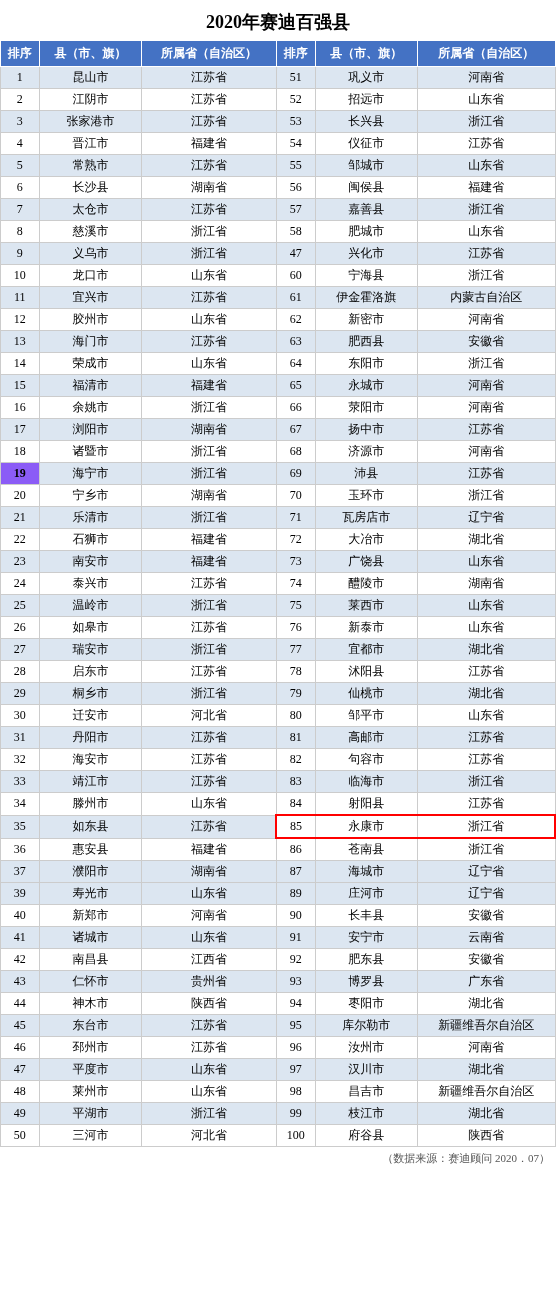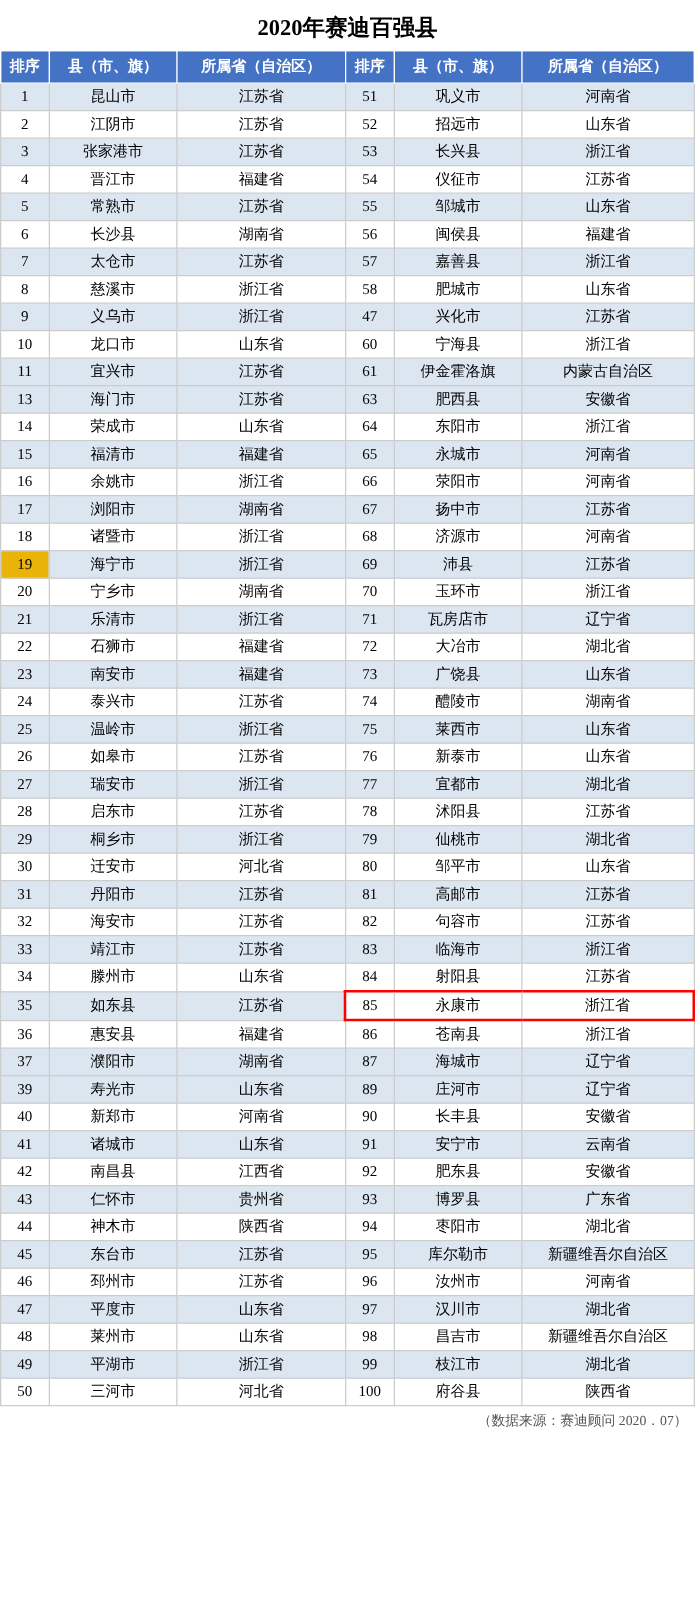--- a/index.html
+++ b/index.html
@@ -147,20 +147,28 @@
           <td style="background: rgb(255, 255, 255);">浙江省</td>
         </tr>
         <tr style="background: rgb(220, 230, 241);">
           <td style="background: rgb(220, 230, 241);">11</td>
           <td style="background: rgb(220, 230, 241);">宜兴市</td>
           <td style="background: rgb(220, 230, 241);">江苏省</td>
           <td style="background: rgb(220, 230, 241);">61</td>
           <td style="background: rgb(220, 230, 241);">伊金霍洛旗</td>
           <td style="background: rgb(220, 230, 241);">内蒙古自治区</td>
         </tr>
+        <tr style="background: rgb(255, 255, 255);">
+          <td style="background: rgb(255, 255, 255);">12</td>
+          <td style="background: rgb(255, 255, 255);">胶州市</td>
+          <td style="background: rgb(255, 255, 255);">山东省</td>
+          <td style="background: rgb(255, 255, 255);">62</td>
+          <td style="background: rgb(255, 255, 255);">新密市</td>
+          <td style="background: rgb(255, 255, 255);">河南省</td>
+        </tr>
         <tr style="background: rgb(220, 230, 241);">
           <td style="background: rgb(220, 230, 241);">13</td>
           <td style="background: rgb(220, 230, 241);">海门市</td>
           <td style="background: rgb(220, 230, 241);">江苏省</td>
           <td style="background: rgb(220, 230, 241);">63</td>
           <td style="background: rgb(220, 230, 241);">肥西县</td>
           <td style="background: rgb(220, 230, 241);">安徽省</td>
         </tr>
         <tr style="background: rgb(255, 255, 255);">
           <td style="background: rgb(255, 255, 255);">14</td>
@@ -196,21 +204,21 @@
         </tr>
         <tr style="background: rgb(255, 255, 255);">
           <td style="background: rgb(255, 255, 255);">18</td>
           <td style="background: rgb(255, 255, 255);">诸暨市</td>
           <td style="background: rgb(255, 255, 255);">浙江省</td>
           <td style="background: rgb(255, 255, 255);">68</td>
           <td style="background: rgb(255, 255, 255);">济源市</td>
           <td style="background: rgb(255, 255, 255);">河南省</td>
         </tr>
         <tr style="background: rgb(220, 230, 241);">
-          <td style="background: #eab308;">19</td>
+          <td style="background: #8b5cf6; font-weight: bold;">19</td>
           <td style="background: rgb(220, 230, 241);">海宁市</td>
           <td style="background: rgb(220, 230, 241);">浙江省</td>
           <td style="background: rgb(220, 230, 241);">69</td>
           <td style="background: rgb(220, 230, 241);">沛县</td>
           <td style="background: rgb(220, 230, 241);">江苏省</td>
         </tr>
         <tr style="background: rgb(255, 255, 255);">
           <td style="background: rgb(255, 255, 255);">20</td>
           <td style="background: rgb(255, 255, 255);">宁乡市</td>
           <td style="background: rgb(255, 255, 255);">湖南省</td>

